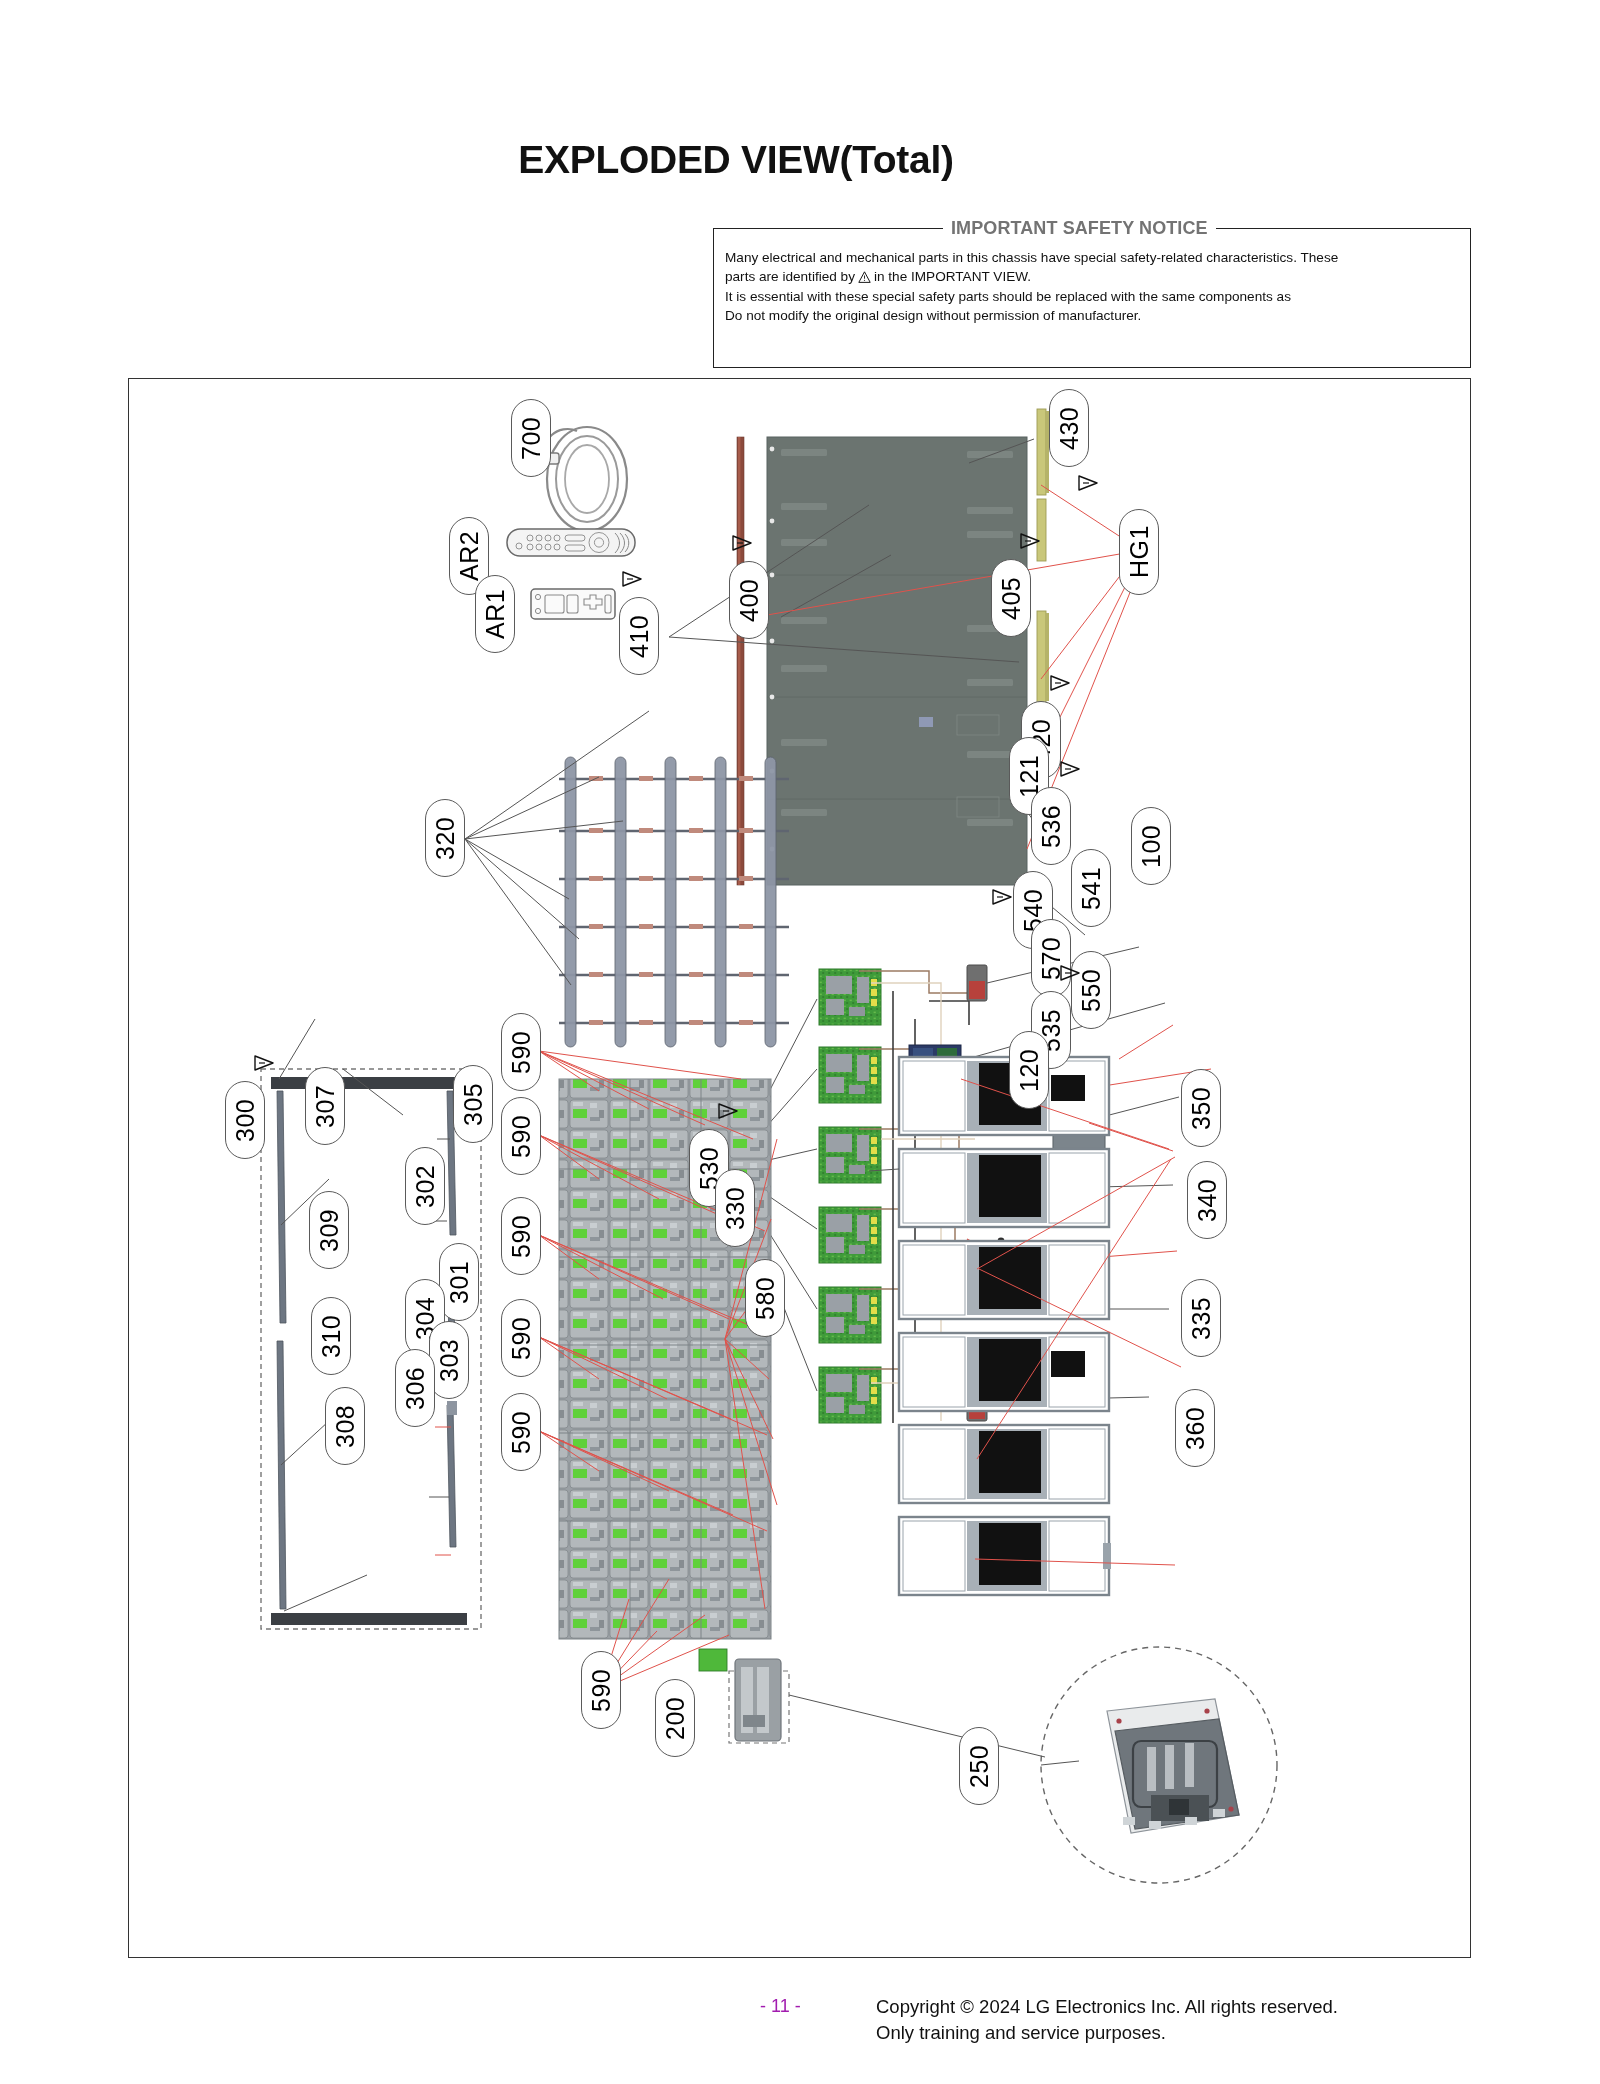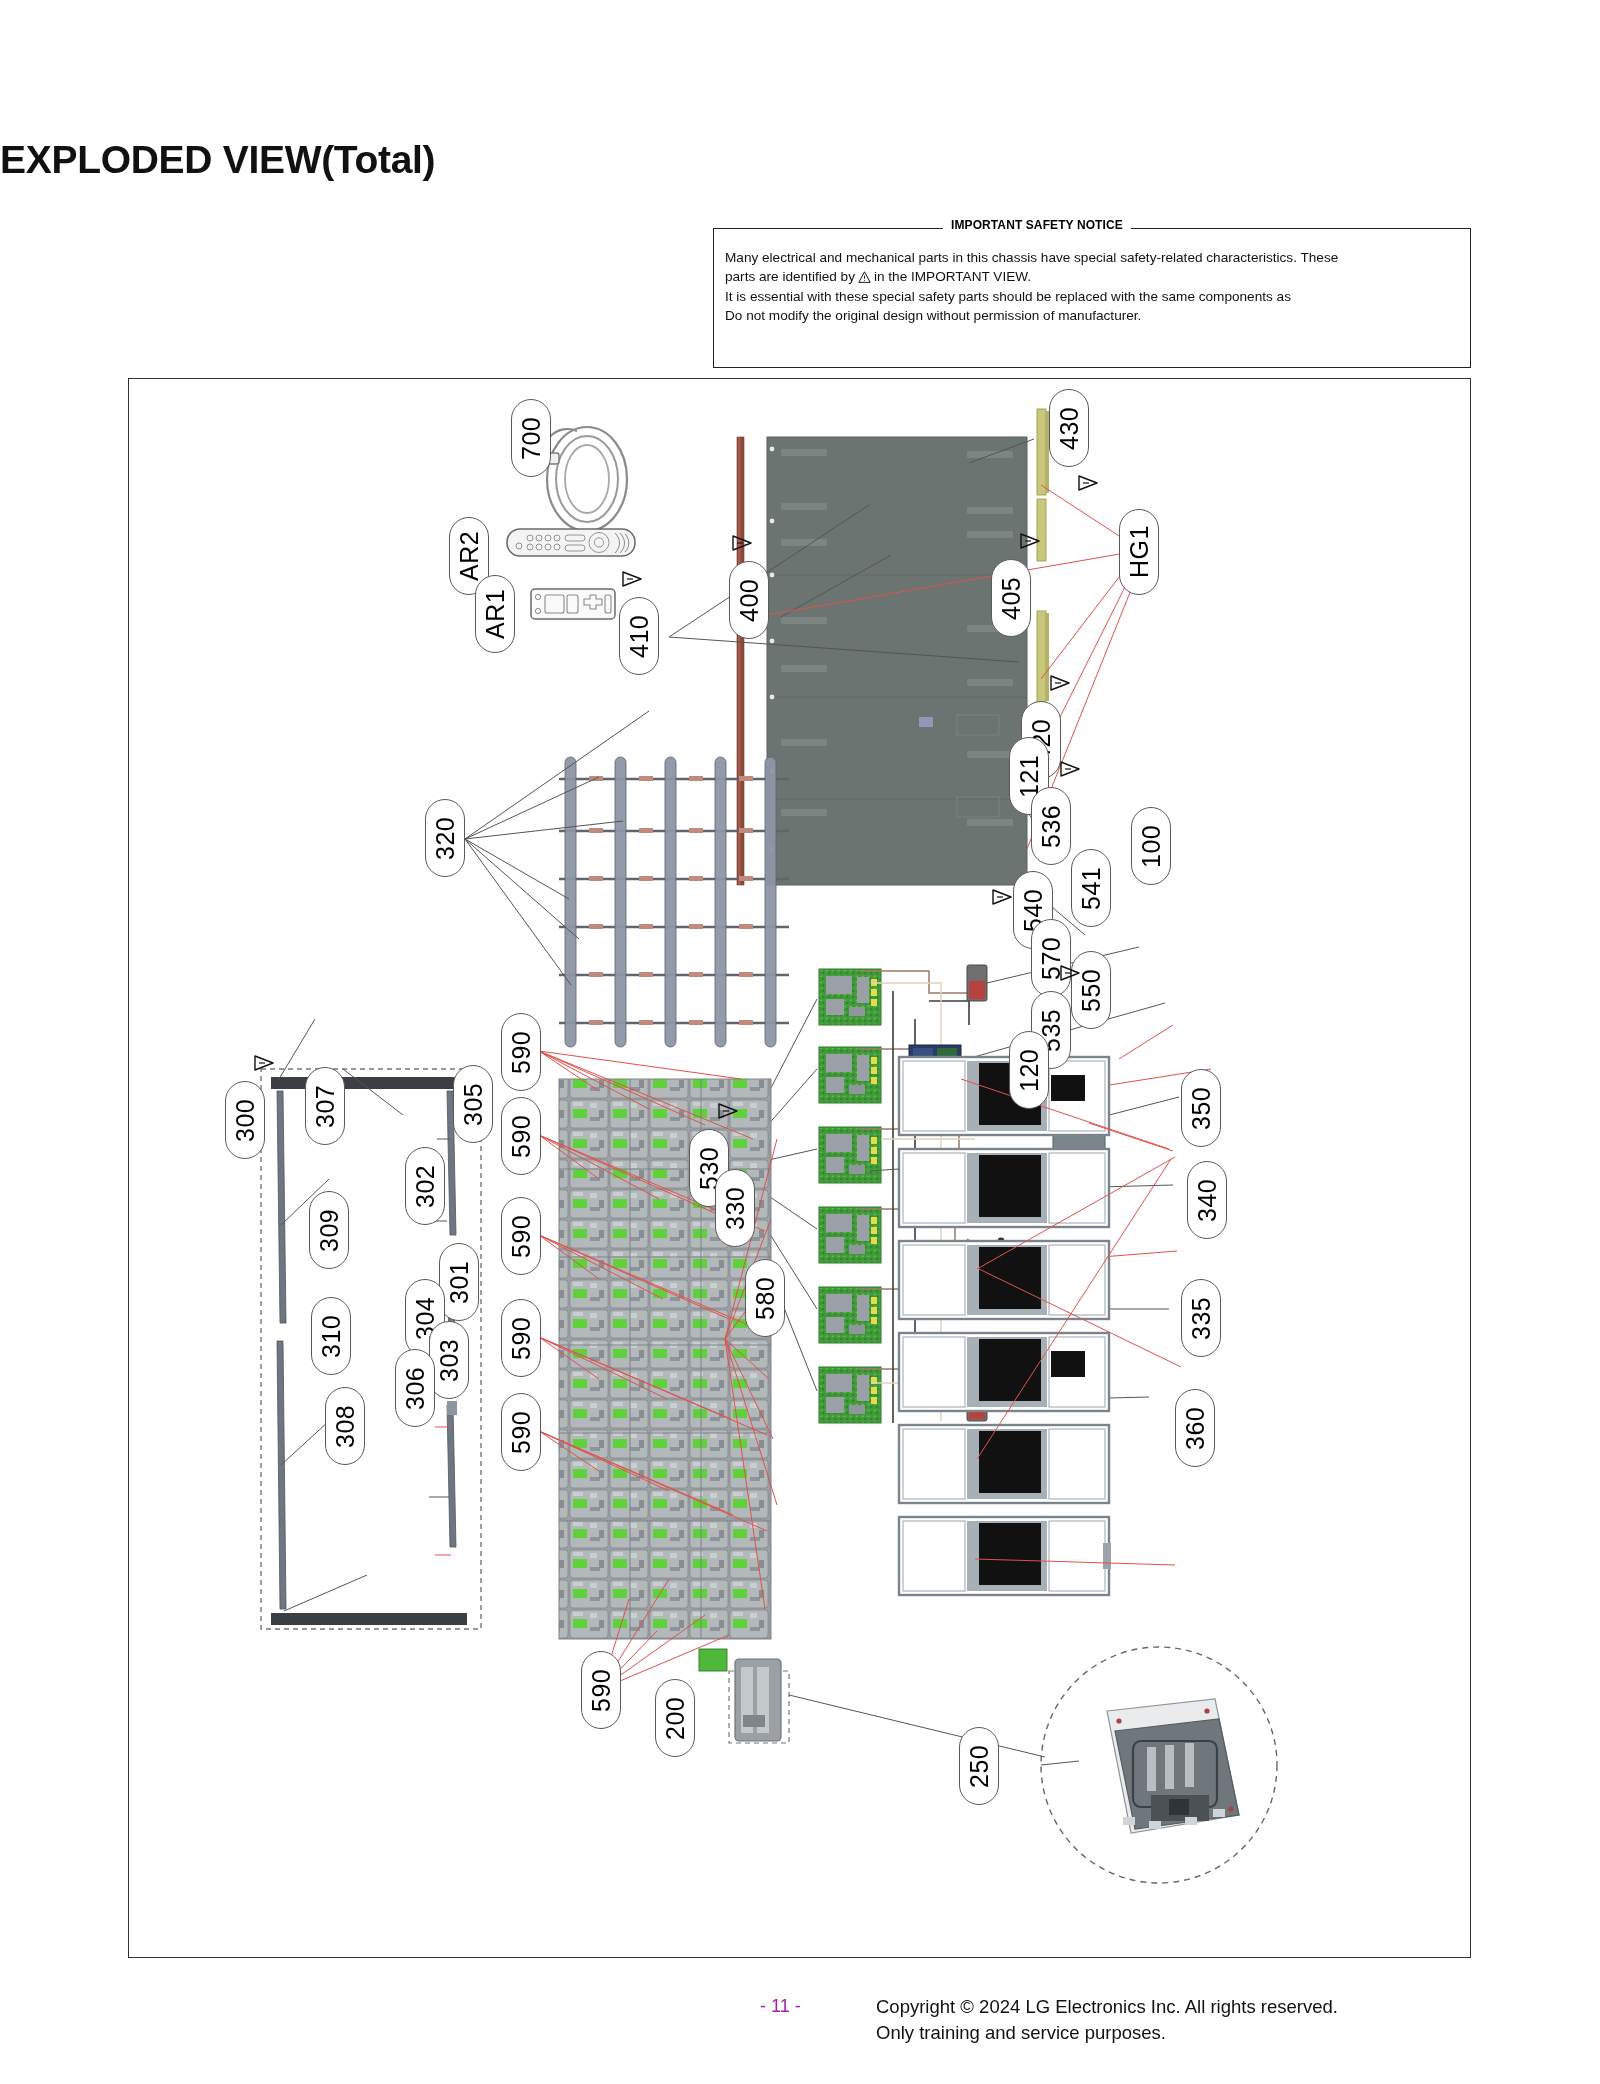--- a/index.html
+++ b/index.html
@@ -14,42 +14,42 @@
     height: 2084px;
     background: #fff;
     overflow: hidden;
   }
 
   
   #page-title {
     position: absolute;
     left: 0; top: 138px;
     width: 1472px;
-    text-align: left;
+    text-align: center;
     font-size: 39px;
     font-weight: bold;
     letter-spacing: -0.3px;
     color: #111;
   }
 
   
   #safety-box {
     position: absolute;
     left: 713px; top: 228px;
     width: 758px; height: 140px;
     border: 1.4px solid #222;
   }
   #safety-legend {
     position: absolute;
     left: 943px; top: 218px;
     background: #fff;
     padding: 0 8px;
-    font-size: 12px;
+    font-size: 18px;
     font-weight: bold;
-    color: #000000;
+    color: #737373;
     letter-spacing: 0.1px;
   }
   #safety-text {
     position: absolute;
     left: 725px; top: 248px;
     width: 740px;
     font-size: 13.6px;
     line-height: 19.4px;
     color: #111;
   }

